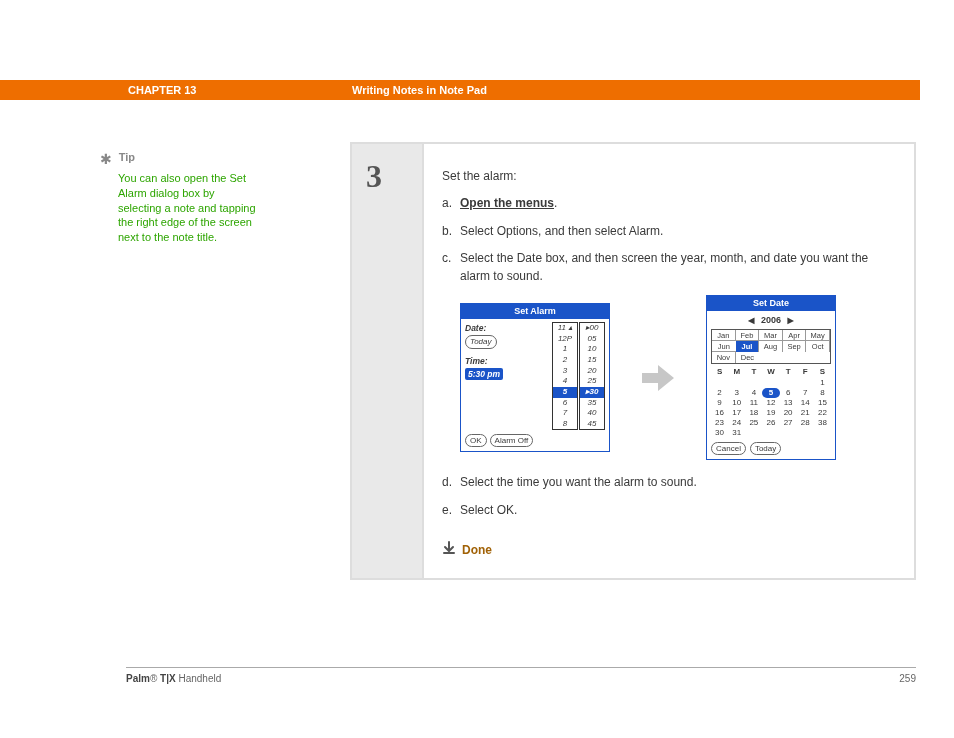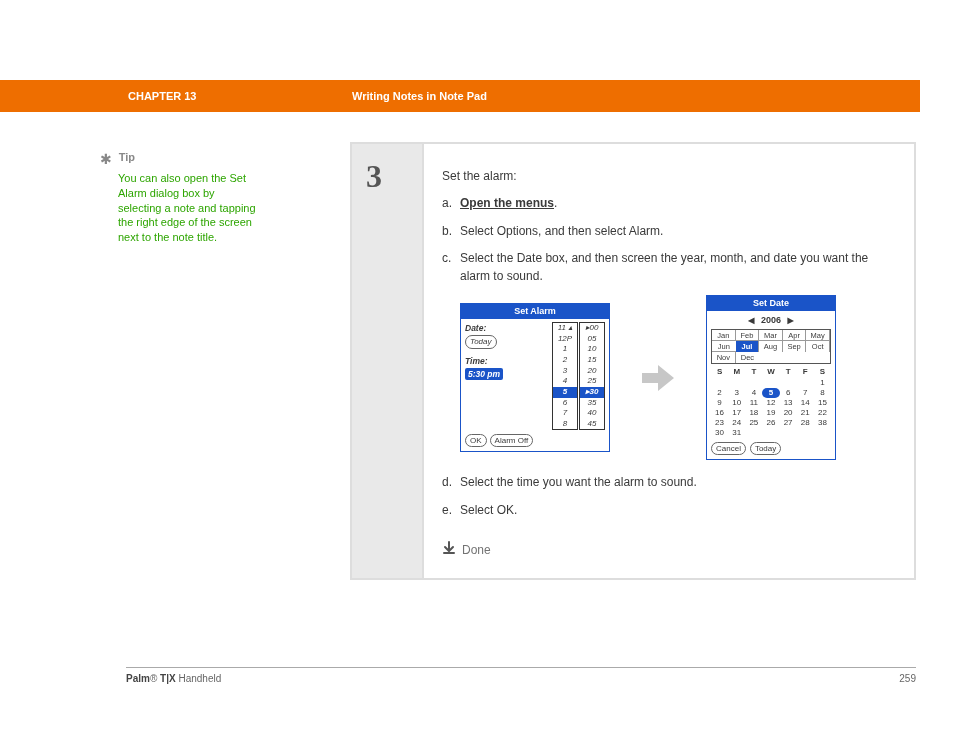--- a/index.html
+++ b/index.html
@@ -10,21 +10,21 @@
     height: 738px;
     position: relative;
     font-size: 12px;
     color: #3a3a3a;
   }
   .chapter-bar {
     position: absolute;
     top: 80px;
     left: 0;
     width: 920px;
-    height: 32px;
+    height: 20px;
     background: #ee6e00;
     color: #fff;
     display: flex;
     align-items: center;
     font-size: 11px;
     font-weight: bold;
   }
   .chapter-label { position: absolute; left: 128px; }
   .chapter-title { position: absolute; left: 352px; }
 
@@ -139,21 +139,21 @@
   .sd-bottom { margin-top: 3px; display: flex; gap: 4px; }
 
   .big-arrow {
     width: 36px;
     height: 30px;
     position: relative;
     flex-shrink: 0;
   }
   .big-arrow svg { display:block; }
 
-  .done-row { display: flex; align-items: center; gap: 6px; margin-top: 22px; font-weight: normal; color: #737373; }
+  .done-row { display: flex; align-items: center; gap: 6px; margin-top: 22px; font-weight: bold; color: #a16207; }
   .done-row .dicon { width: 14px; }
 
   .footer {
     position: absolute;
     top: 667px;
     left: 126px;
     width: 790px;
     border-top: 1px solid #aaa;
     padding-top: 5px;
     font-size: 10px;

